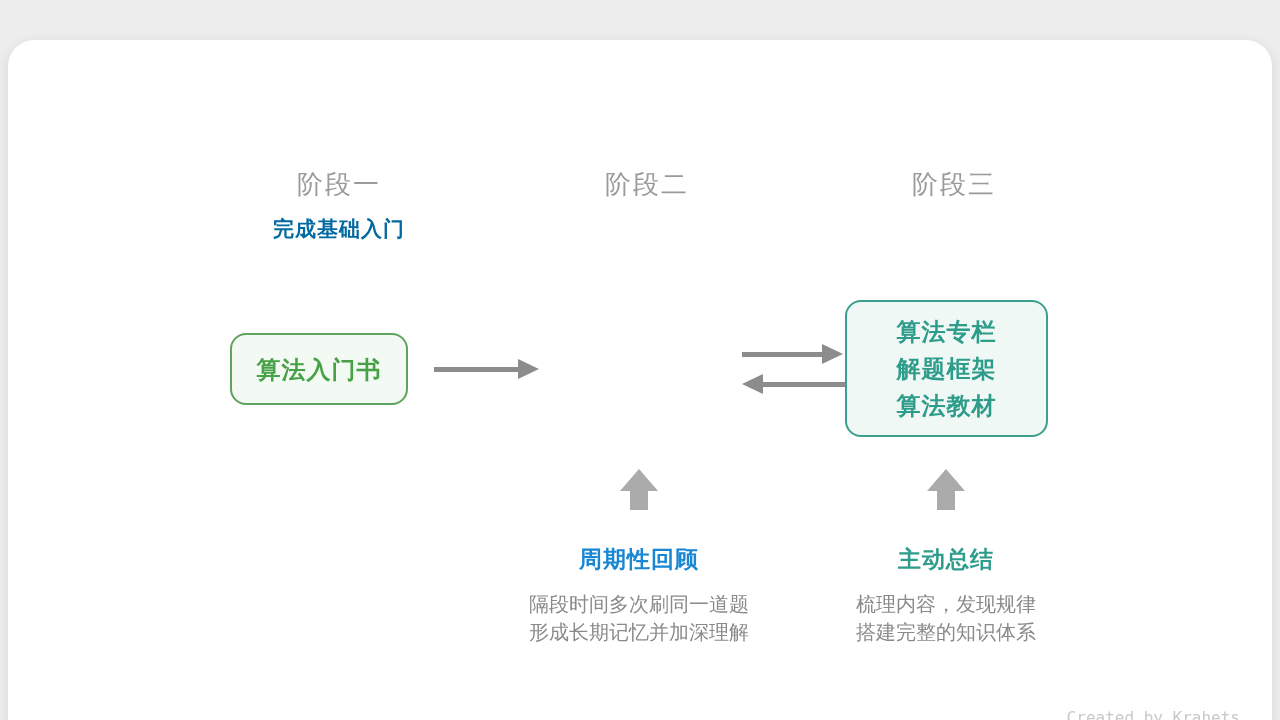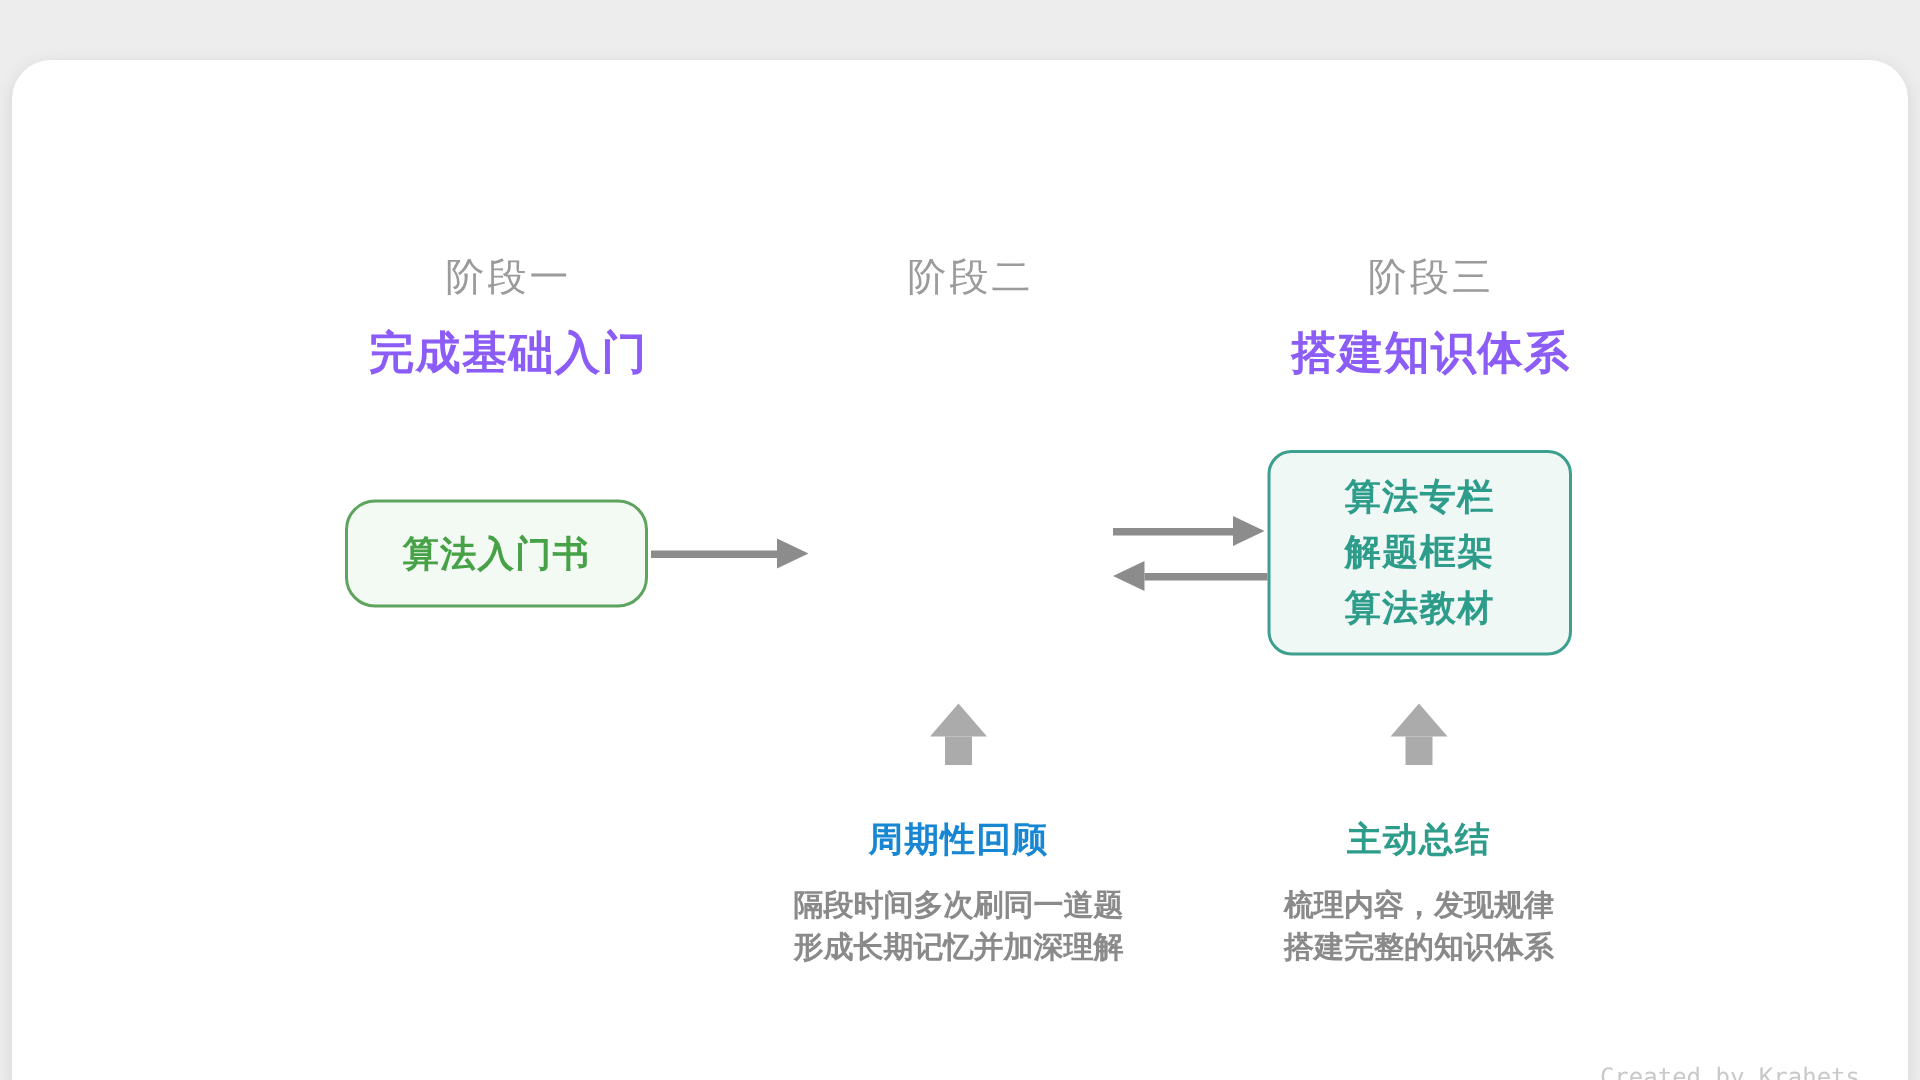--- a/index.html
+++ b/index.html
@@ -25,23 +25,23 @@
   
   .stage-label {
     width: 300px;
     font-size: 26px;
     color: #9b9b9b;
     text-align: center;
     letter-spacing: 2px;
   }
   .stage-title {
     width: 300px;
-    font-size: 30px;
+    font-size: 21px;
     font-weight: bold;
-    color: #8b5cf6;
+    color: #0369a1;
     text-align: center;
     letter-spacing: 1px;
   }
 
   
   .node {
     box-sizing: border-box;
     border-radius: 16px;
     border: 2px solid;
     display: flex;
@@ -98,44 +98,42 @@
     letter-spacing: 1px;
   }
   .ann-title-blue { color: #1787d3; }
   .ann-title-teal { color: #2e9c8a; }
   .ann-desc {
     width: 360px;
     font-size: 20px;
     line-height: 28px;
     color: #8a8a8a;
     text-align: center;
-    font-weight: bold;
   }
 
   .footer-credit {
     font-family: "DejaVu Sans Mono", "Liberation Mono", monospace;
     font-size: 16px;
     color: #c9c9c9;
     white-space: nowrap;
   }
 </style>
 </head>
 <body>
 
 <div class="card">
 
   <div class="abs stage-label" style="left:181px; top:127px;">阶段一</div>
   <div class="abs stage-title" style="left:181px; top:175px;">完成基础入门</div>
 
   <div class="abs stage-label" style="left:489px; top:127px;">阶段二</div>
 
   <div class="abs stage-label" style="left:796px; top:127px;">阶段三</div>
-  <div class="abs stage-title" style="left:796px; top:175px;">搭建知识体系</div>
 
-  <div class="abs node node-green" style="left:222px; top:293px; width:202px; height:72px;border-radius:20px;">
+  <div class="abs node node-green" style="left:222px; top:293px; width:178px; height:72px;">
     <span>算法入门书</span>
   </div>
 
   <div class="abs harrow-line" style="left:426px; top:327px; width:85px;"></div>
   <div class="abs head-right" style="left:510px; top:319px;"></div>
 
 
   <div class="abs harrow-line" style="left:734px; top:312px; width:81px;"></div>
   <div class="abs head-right" style="left:814px; top:304px;"></div>
 

